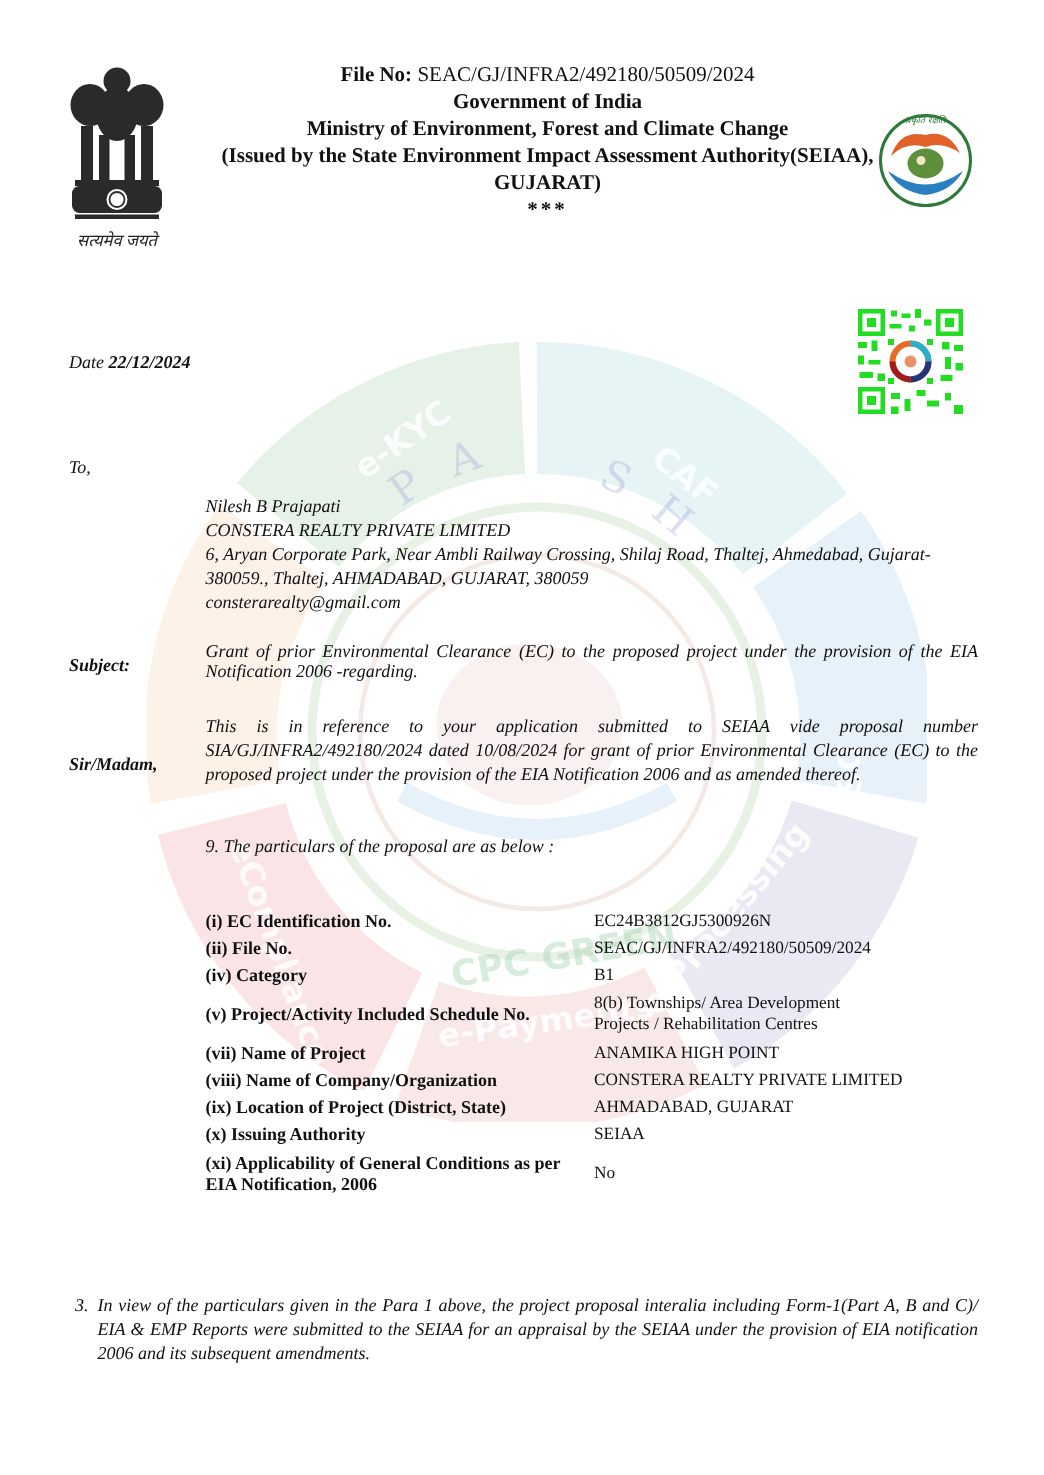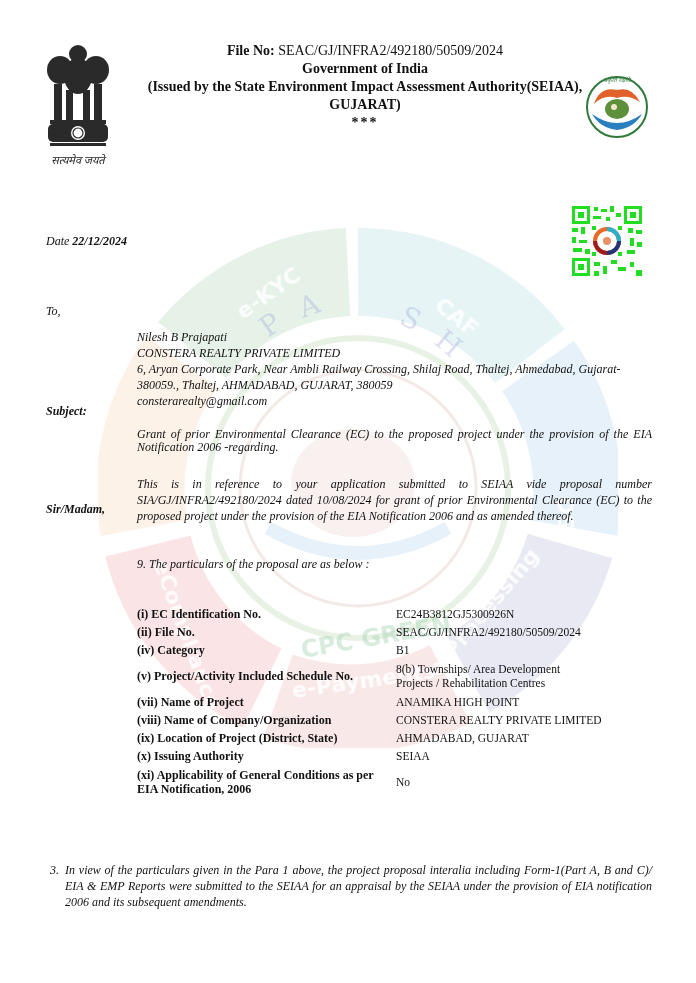--- a/index.html
+++ b/index.html
@@ -13,21 +13,21 @@
   .emblem-caption { position:absolute; left:0; top:112px; width:76px; text-align:center; font-size:11px; color:#222; }
   .hdr { position:absolute; left:120px; top:42px; width:490px; text-align:center; font-weight:bold; font-size:14px; line-height:18px; }
   .stars { font-size:14px; letter-spacing:2px; }
   .moef { left:582px; top:72px; width:70px; height:70px; }
   .qr { left:570px; top:204px; width:74px; height:74px; }
   .date { left:46px; top:234px; font-size:12px; }
   .date b { font-weight:bold;margin-top:36px; }
   .to { left:46px; top:304px; font-size:12px; }
   .addr { left:137px; top:329px; font-size:12px; line-height:16px; width:520px; }
   .lbl { font-weight:bold; font-size:12px; }
-  .subj-lbl { left:46px; top:404px; }
+  .subj-lbl { left:46px; top:436px; }
   .subj { left:137px; top:428px; width:515px; text-align:justify; line-height:13px; }
   .sir { left:46px; top:502px; }
   .para1 { left:137px; top:476px; width:515px; text-align:justify; line-height:16px; }
   .para2 { left:137px; top:557px; }
   table.part { position:absolute; left:137px; top:605px; border-collapse:collapse; width:520px; }
   table.part td { padding:0; vertical-align:middle; font-size:12px; line-height:14px; }
   table.part td.k { font-weight:bold; width:259px; }
   table.part td.v { font-weight:normal; font-size:11.5px; }
   table.part tr { height:18px; }
   table.part tr.two { height:34px; }
@@ -89,20 +89,21 @@
   </svg>
   <div class="emblem-caption">सत्यमेव जयते</div>
 </div>
 
 <div class="hdr">
   <div>
     <span>File No:</span>
     <span class="v" style="font-weight:normal">SEAC/GJ/INFRA2/492180/50509/2024</span>
   </div>
   <div>Government of India</div>
+  <div>Ministry of Environment, Forest and Climate Change</div>
   <div>(Issued by the State Environment Impact Assessment Authority(SEIAA),</div>
   <div>GUJARAT)</div>
   <div class="stars">***</div>
 </div>
 
 <div class="abs moef">
   <svg width="70" height="70" viewBox="0 0 70 70">
     <circle cx="35" cy="35" r="30" fill="#fff" stroke="#2f7a3a" stroke-width="2"></circle>
     <path d="M12 32 Q18 14 35 18 Q50 14 58 30 Q46 22 35 26 Q22 22 12 32Z" fill="#e0622a"></path>
     <path d="M10 42 Q35 60 60 42 Q52 56 35 58 Q18 56 10 42Z" fill="#2a7fc1"></path>

